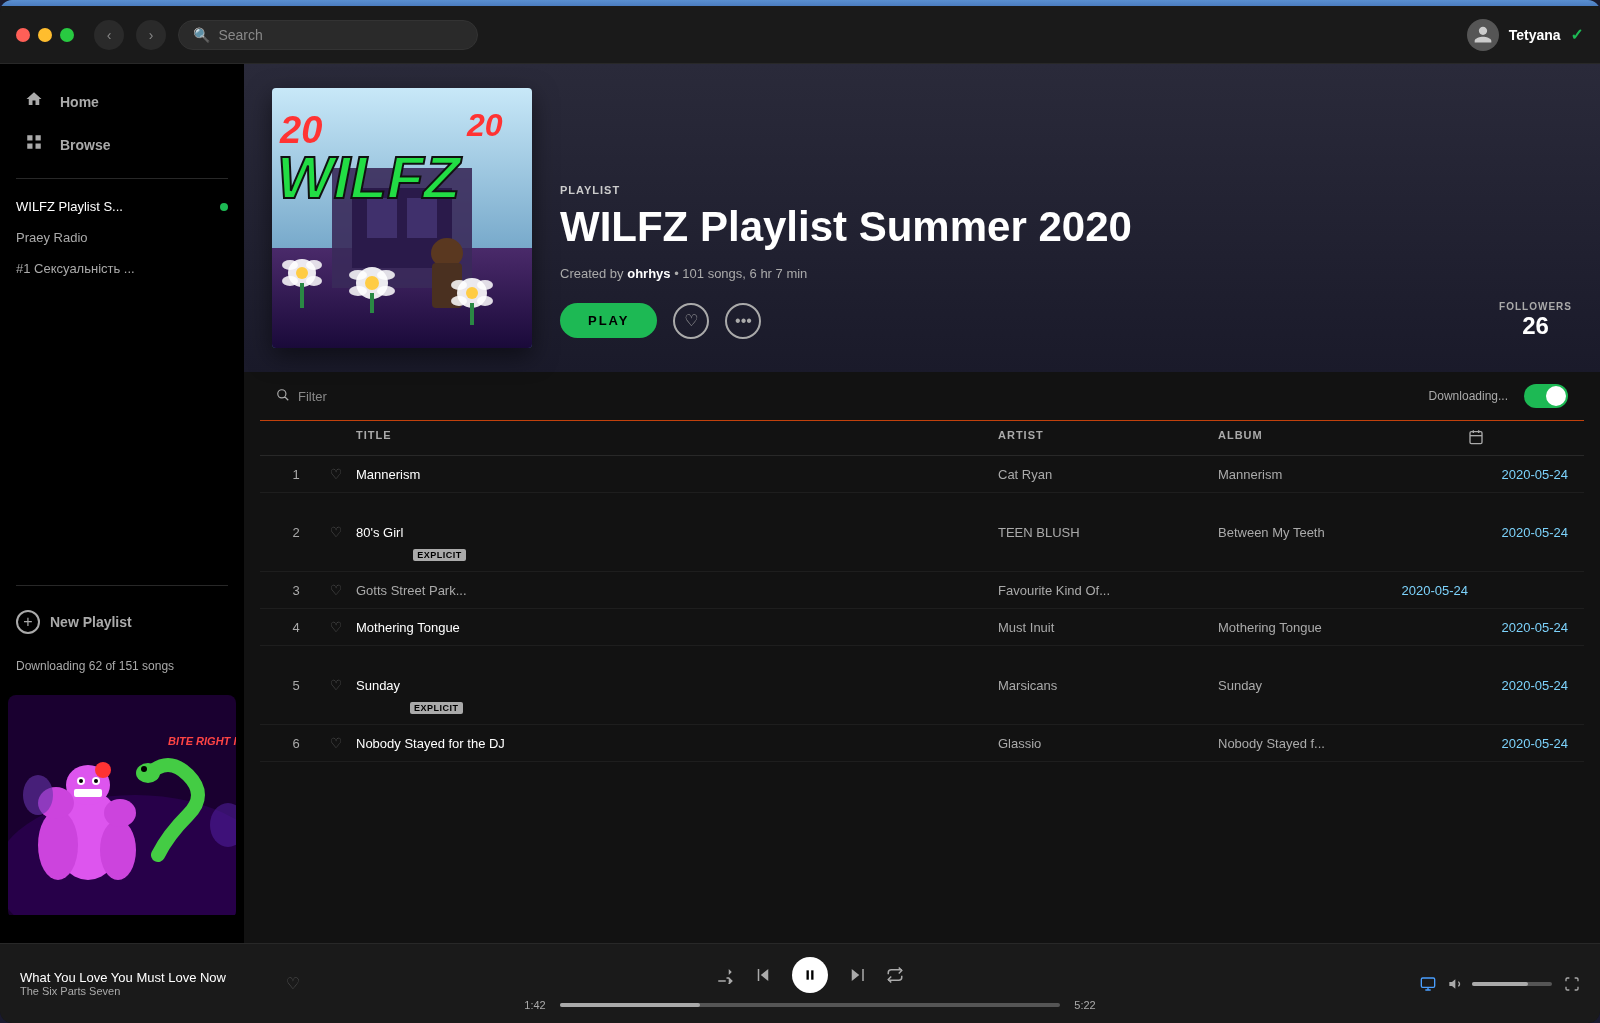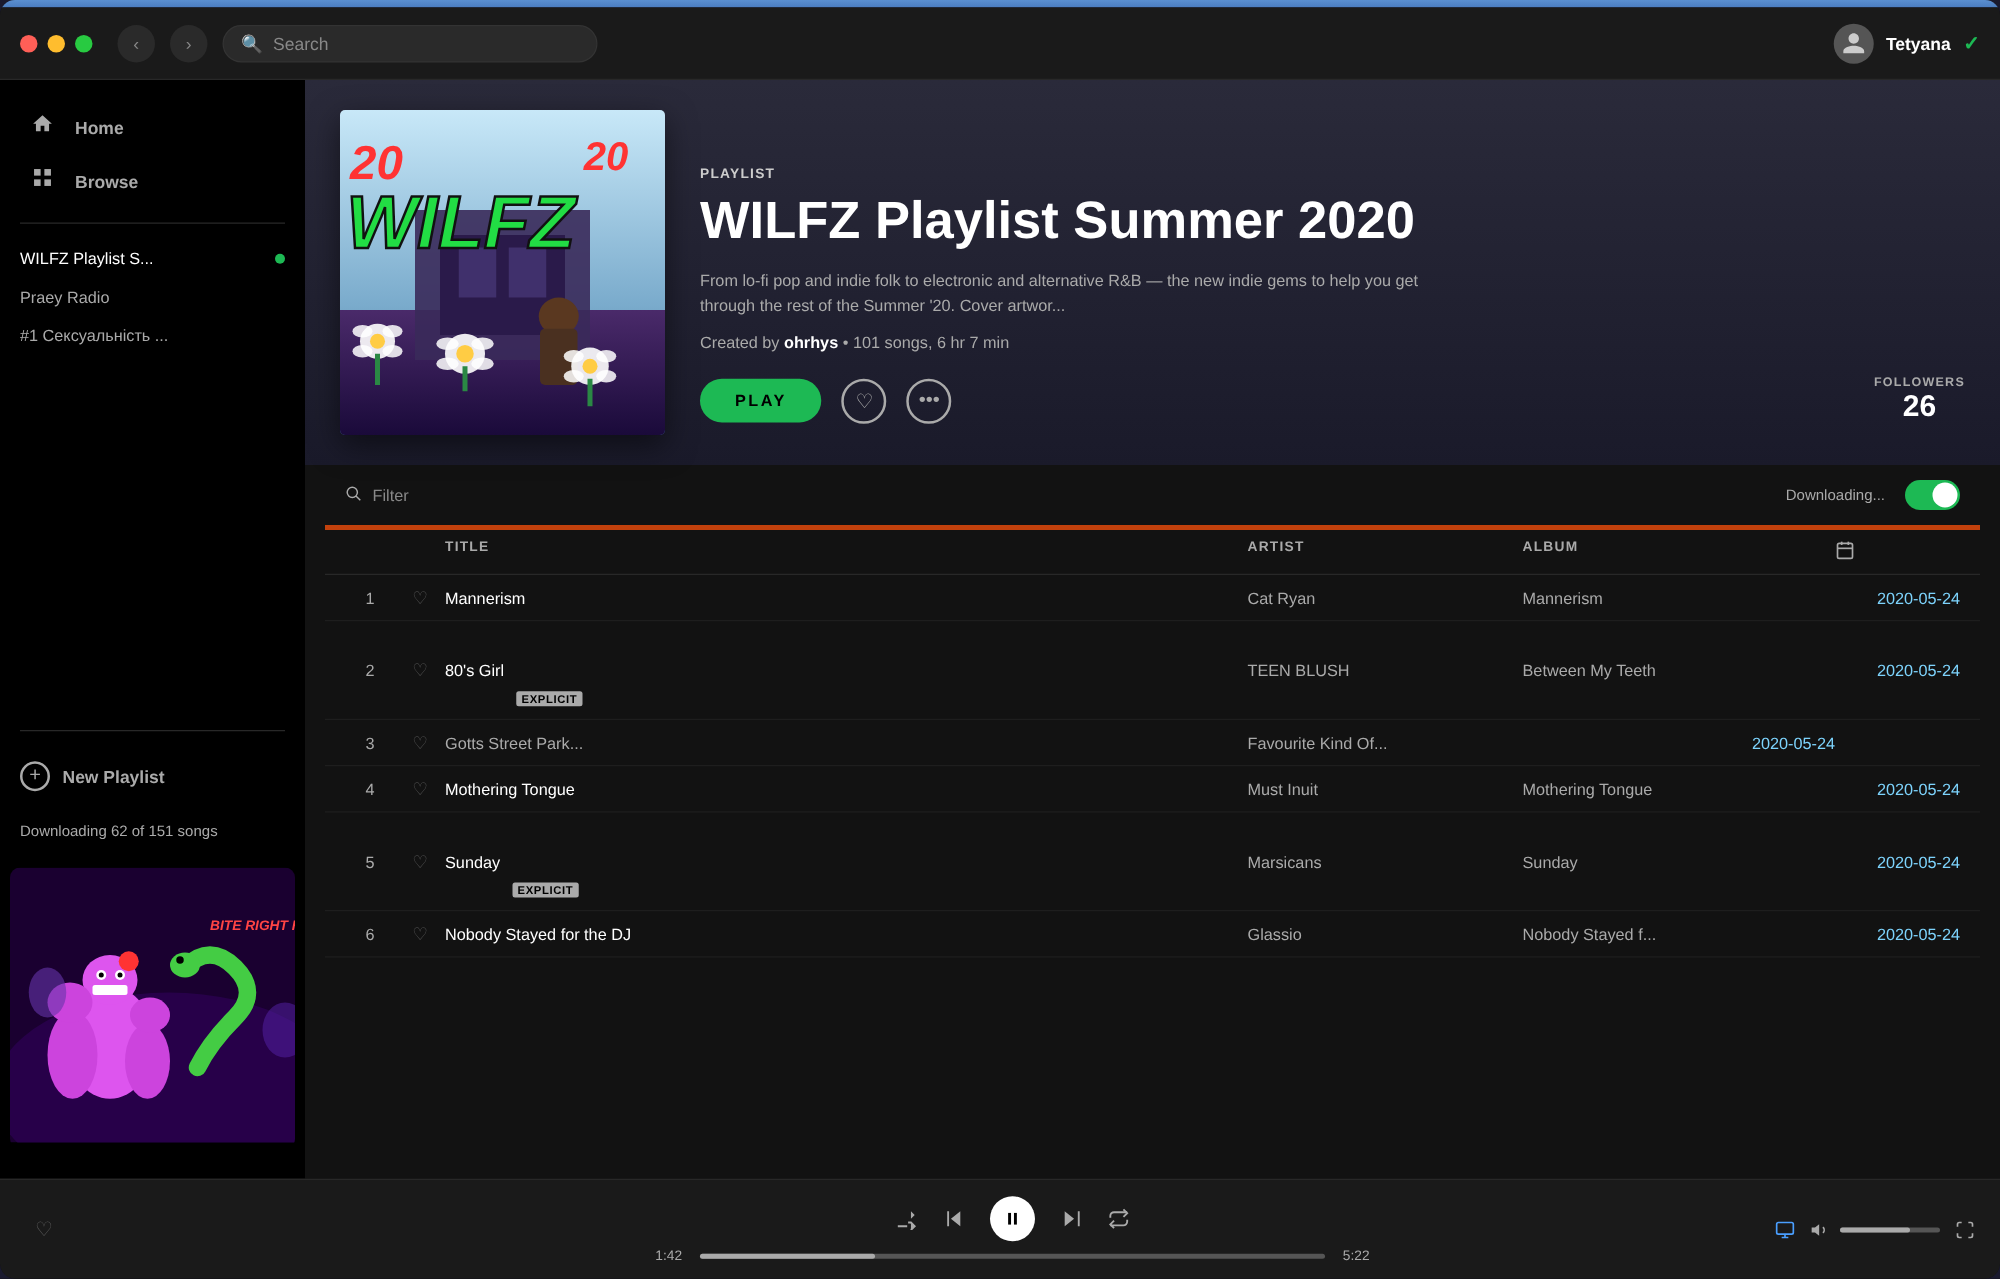--- a/index.html
+++ b/index.html
@@ -369,21 +369,21 @@
 
     
     .track-list-container {
       padding: 0 16px;
     }
 
     .track-list-header {
       display: flex;
       align-items: center;
       padding: 12px 16px;
-      border-bottom: 4px solid #c2410c;
+      border-bottom: 1px solid #c2410c;
       gap: 16px;
     }
 
     .filter-input-wrap {
       display: flex;
       align-items: center;
       gap: 8px;
       color: #aaa;
       font-size: 13px;
     }
@@ -837,21 +837,20 @@
               <ellipse cx="-13" cy="-2" rx="8" ry="5" fill="#fff" opacity="0.85"></ellipse>
               <ellipse cx="13" cy="-2" rx="8" ry="5" fill="#fff" opacity="0.85"></ellipse>
               <rect x="-2" y="0" width="4" height="22" fill="#2a8844"></rect>
             </g>
           </svg>
         </div>
 
         <div class="playlist-info">
           <div class="playlist-type">PLAYLIST</div>
           <div class="playlist-title">WILFZ Playlist Summer 2020</div>
-          <div class="playlist-desc">From lo-fi pop and indie folk to electronic and alternative R&amp;B — the new indie gems to help you get through the rest of the Summer '20. Cover artwor...</div>
           <div class="playlist-meta">
             Created by <a>ohrhys</a> • <span>101 songs, 6 hr 7 min</span>
           </div>
           <div class="playlist-actions">
             <button class="play-btn">PLAY</button>
             <button class="heart-btn">♡</button>
             <button class="more-btn">•••</button>
             <div class="followers-info">
               <div class="followers-label">FOLLOWERS</div>
               <div class="followers-count">26</div>
@@ -958,20 +957,24 @@
           <div class="track-album">Nobody Stayed f...</div>
           <div class="track-date">2020-05-24</div>
         </div>
 
       </div>
     </div>
   </div>
 
   <div class="player-bar">
     <div class="now-playing-info">
+      <div class="np-text">
+        <div class="np-title">What You Love You Must Love Now</div>
+        <div class="np-artist">The Six Parts Seven</div>
+      </div>
       <span class="np-heart">♡</span>
     </div>
 
     <div class="player-controls">
       <div class="player-buttons">
         <button class="ctrl-btn">
           <svg width="18" height="18" viewBox="0 0 24 24" fill="#aaa">
               <path d="M17 4l4 4-4 4M3 12h14M17 16l4 4-4 4M3 8h10"></path>
               <path stroke="#aaa" stroke-width="2" fill="none" d="M3 20h10M14 16h3l4 4-4 4"></path>
             </svg>

